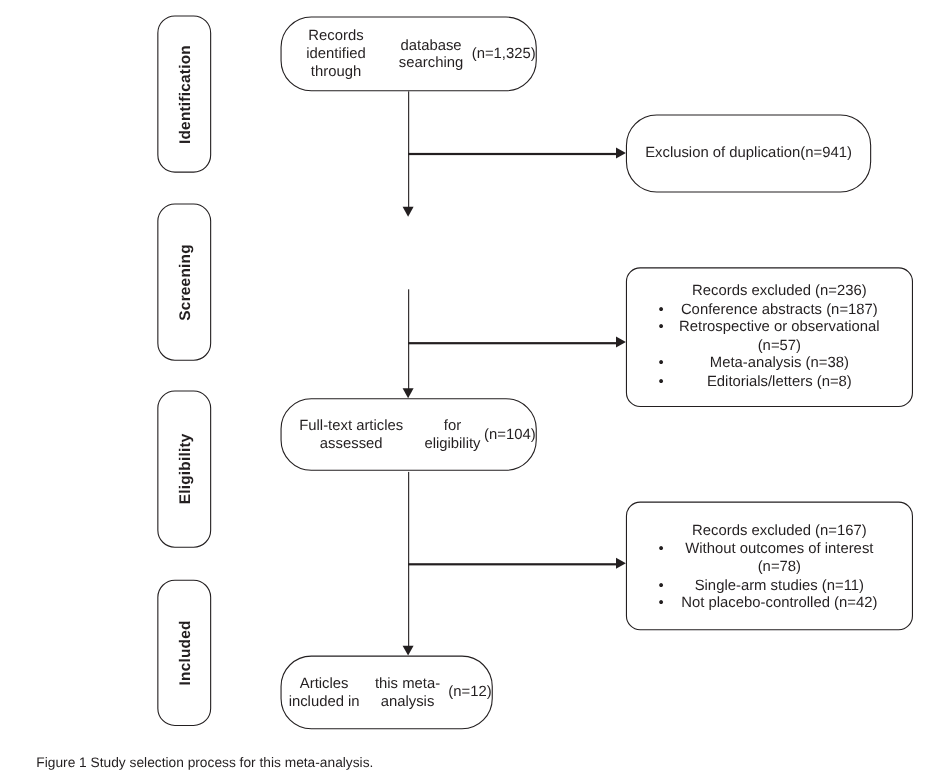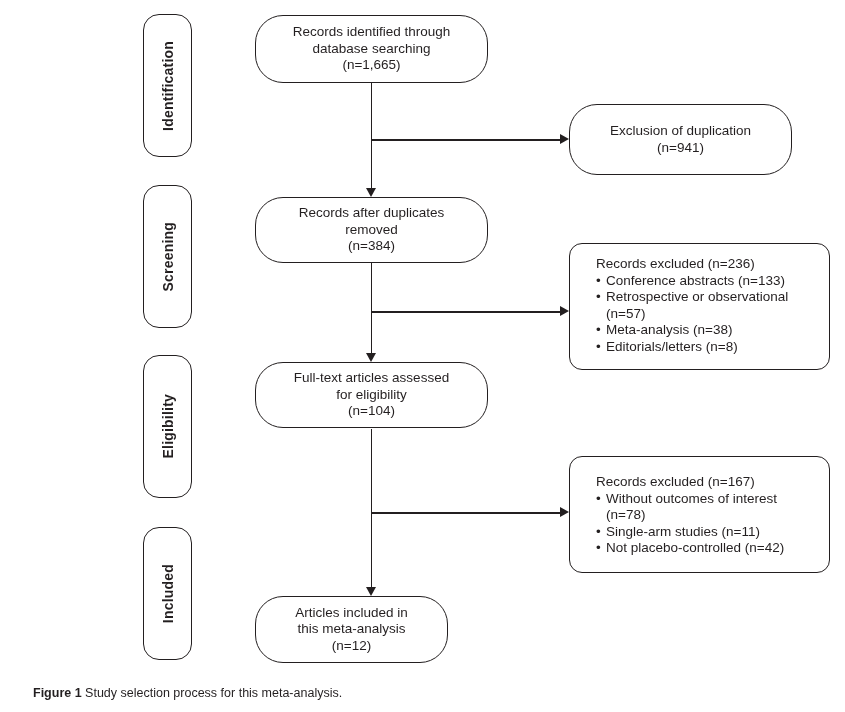--- a/index.html
+++ b/index.html
@@ -15,40 +15,40 @@
   }
   .vtext{
     writing-mode:vertical-rl;transform:rotate(180deg);
     font-weight:bold;font-size:14px;letter-spacing:.2px;white-space:nowrap;
   }
   
   .fbox{
     position:absolute;border:1.5px solid #231f20;border-radius:13px;background:#fff;
     box-sizing:border-box;font-size:13.5px;line-height:16.5px;
   }
-  .center{display:flex;flex-direction:column;align-items:center;justify-content:center;text-align:center;border-radius:28px;}
-  .leftbox{padding:12px 8px 16px 26px;text-align:left;}
+  .center{display:flex;align-items:center;justify-content:center;text-align:center;border-radius:28px;}
+  .leftbox{padding:12px 8px 16px 26px;text-align:center;}
   .leftbox.pt17{padding-top:17px;}
   .bullet{display:flex;}
   .dot{width:10px;flex:none;}
   .btxt{width:205px;}
   
   .vline{position:absolute;left:370.5px;width:1.5px;background:#231f20;}
   .hline{position:absolute;left:371px;width:190px;height:1.5px;background:#231f20;}
   .arr-down{
     position:absolute;left:365.8px;width:0;height:0;
     border-left:5.5px solid transparent;border-right:5.5px solid transparent;border-top:9px solid #231f20;
   }
   .arr-right{
     position:absolute;left:560px;width:0;height:0;
     border-top:5.5px solid transparent;border-bottom:5.5px solid transparent;border-left:9px solid #231f20;
   }
   
   .caption{position:absolute;left:33px;top:686px;font-size:12.5px;color:#231f20;}
-  .cap-label{font-weight:bold;}
+  .cap-label{font-weight:normal;}
 </style>
 </head>
 <body>
 
 <div class="canvas">
 
   <div class="stage" style="top:14px;height:143px">
     <span class="vtext">Identification</span>
   </div>
   <div class="stage" style="top:185px;height:143px">
@@ -57,28 +57,23 @@
   <div class="stage" style="top:355px;height:143px">
     <span class="vtext">Eligibility</span>
   </div>
   <div class="stage" style="top:527px;height:133px">
     <span class="vtext">Included</span>
   </div>
 
   <div class="fbox center" style="left:255px;top:15px;width:233px;height:68px">
     <div>Records identified through</div>
     <div>database searching</div>
-    <div>(n=1,665)</div>
+    <div>(n=1,325)</div>
   </div>
 
-  <div class="fbox center" style="left:255px;top:197px;width:233px;height:66px">
-    <div>Records after duplicates</div>
-    <div>removed</div>
-    <div>(n=384)</div>
-  </div>
 
   <div class="fbox center" style="left:255px;top:362px;width:233px;height:66px">
     <div>Full-text articles assessed</div>
     <div>for eligibility</div>
     <div>(n=104)</div>
   </div>
 
   <div class="fbox center" style="left:255px;top:596px;width:193px;height:67px">
     <div>Articles included in</div>
     <div>this meta-analysis</div>
@@ -87,21 +82,21 @@
 
   <div class="fbox center" style="left:569px;top:104px;width:223px;height:71px">
     <div>Exclusion of duplication</div>
     <div>(n=941)</div>
   </div>
 
   <div class="fbox leftbox" style="left:569px;top:243px;width:261px;height:127px">
     <div>Records excluded (n=236)</div>
     <div class="bullet">
       <span class="dot">•</span>
-      <span class="btxt">Conference abstracts (n=133)</span>
+      <span class="btxt">Conference abstracts (n=187)</span>
     </div>
     <div class="bullet">
       <span class="dot">•</span>
       <span class="btxt">Retrospective or observational (n=57)</span>
     </div>
     <div class="bullet">
       <span class="dot">•</span>
       <span class="btxt">Meta-analysis (n=38)</span>
     </div>
     <div class="bullet">

